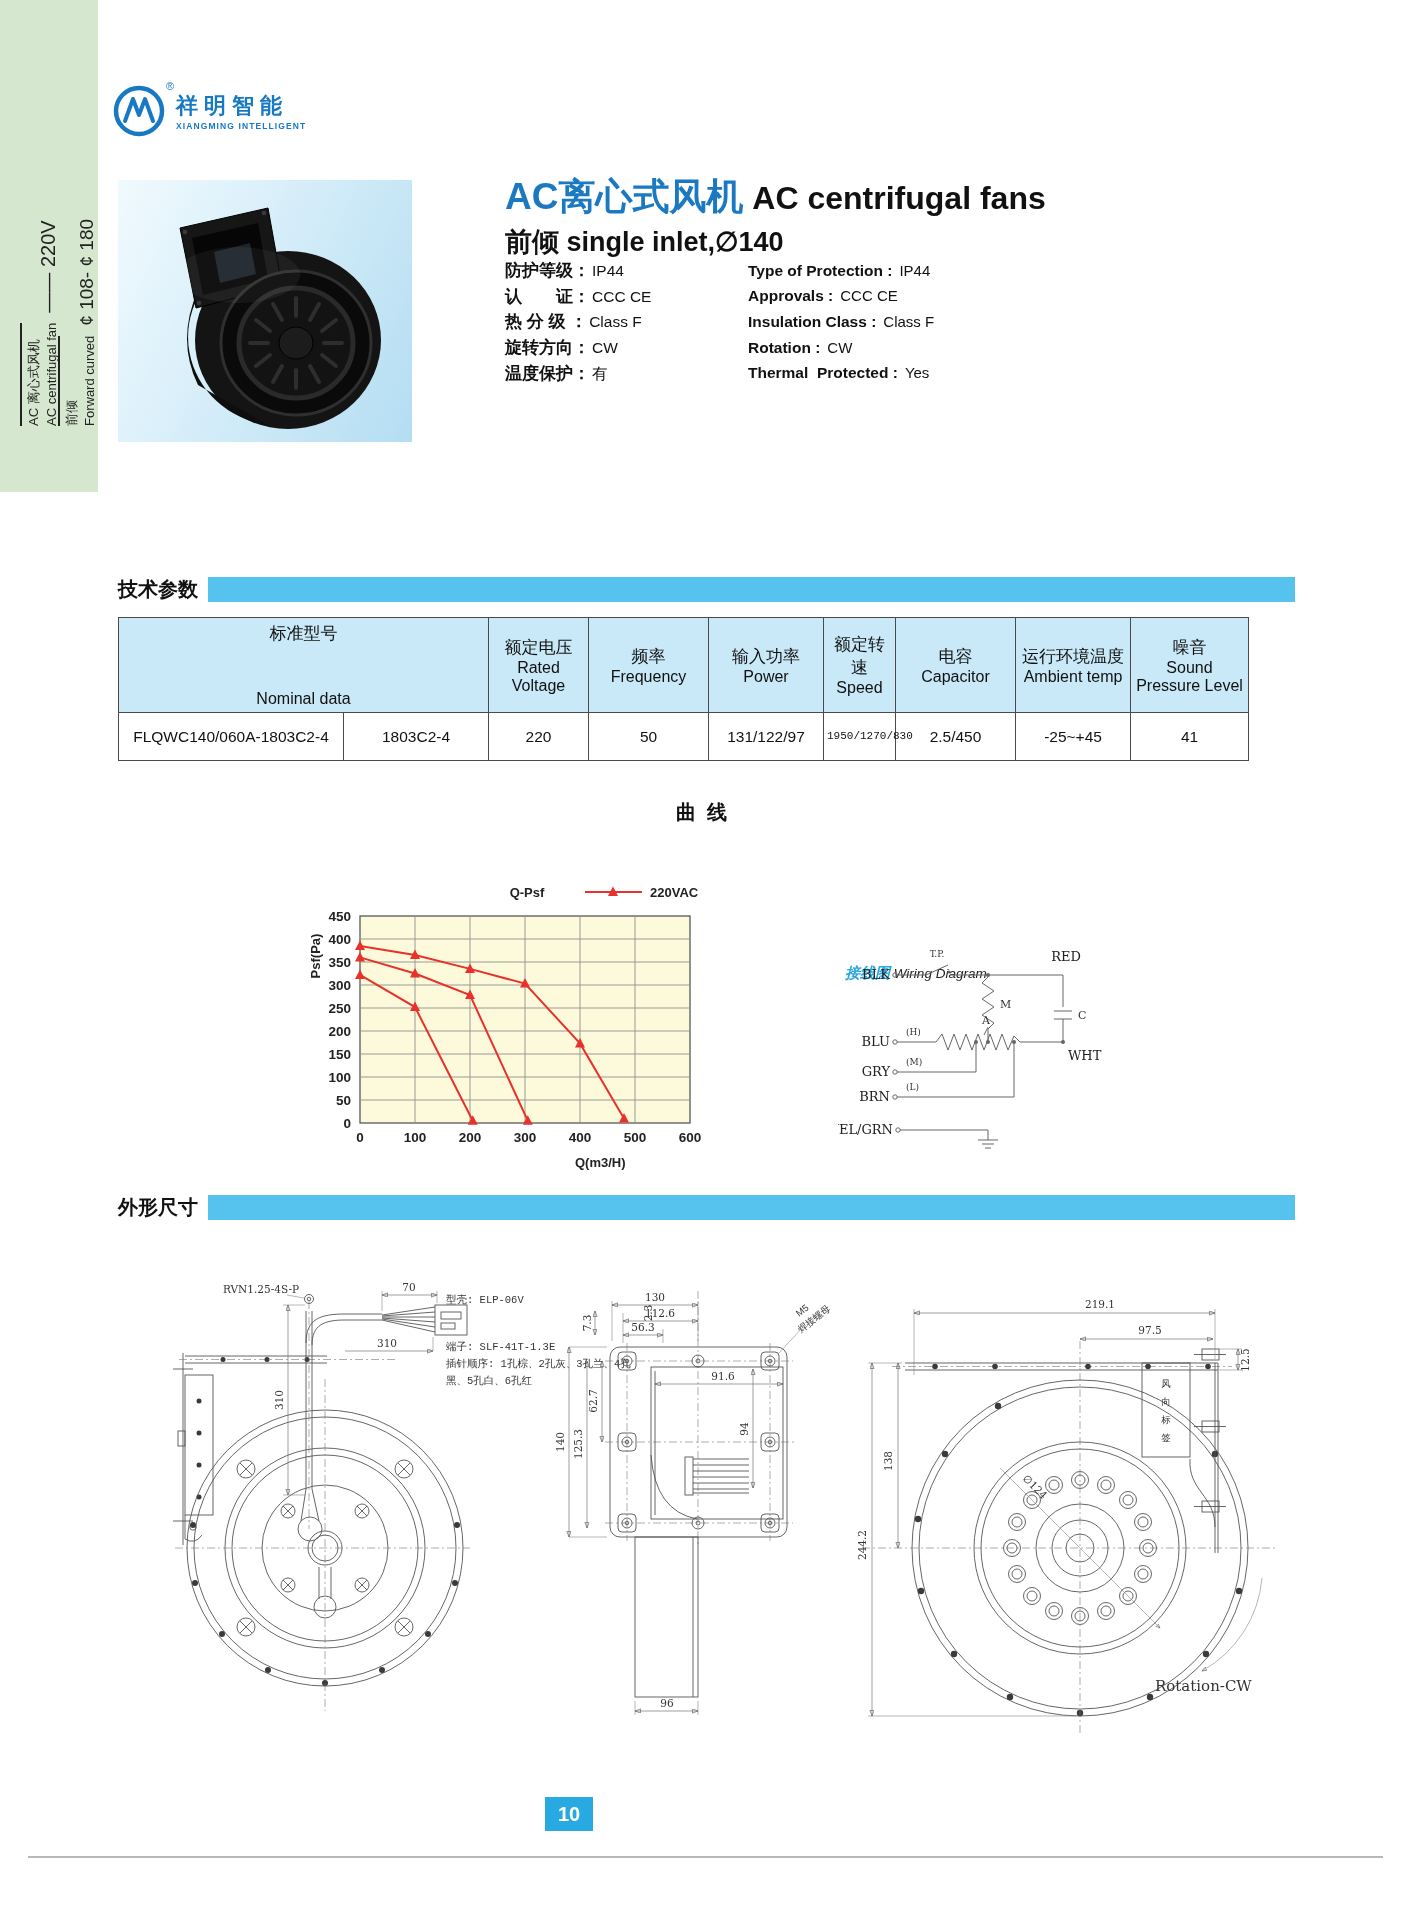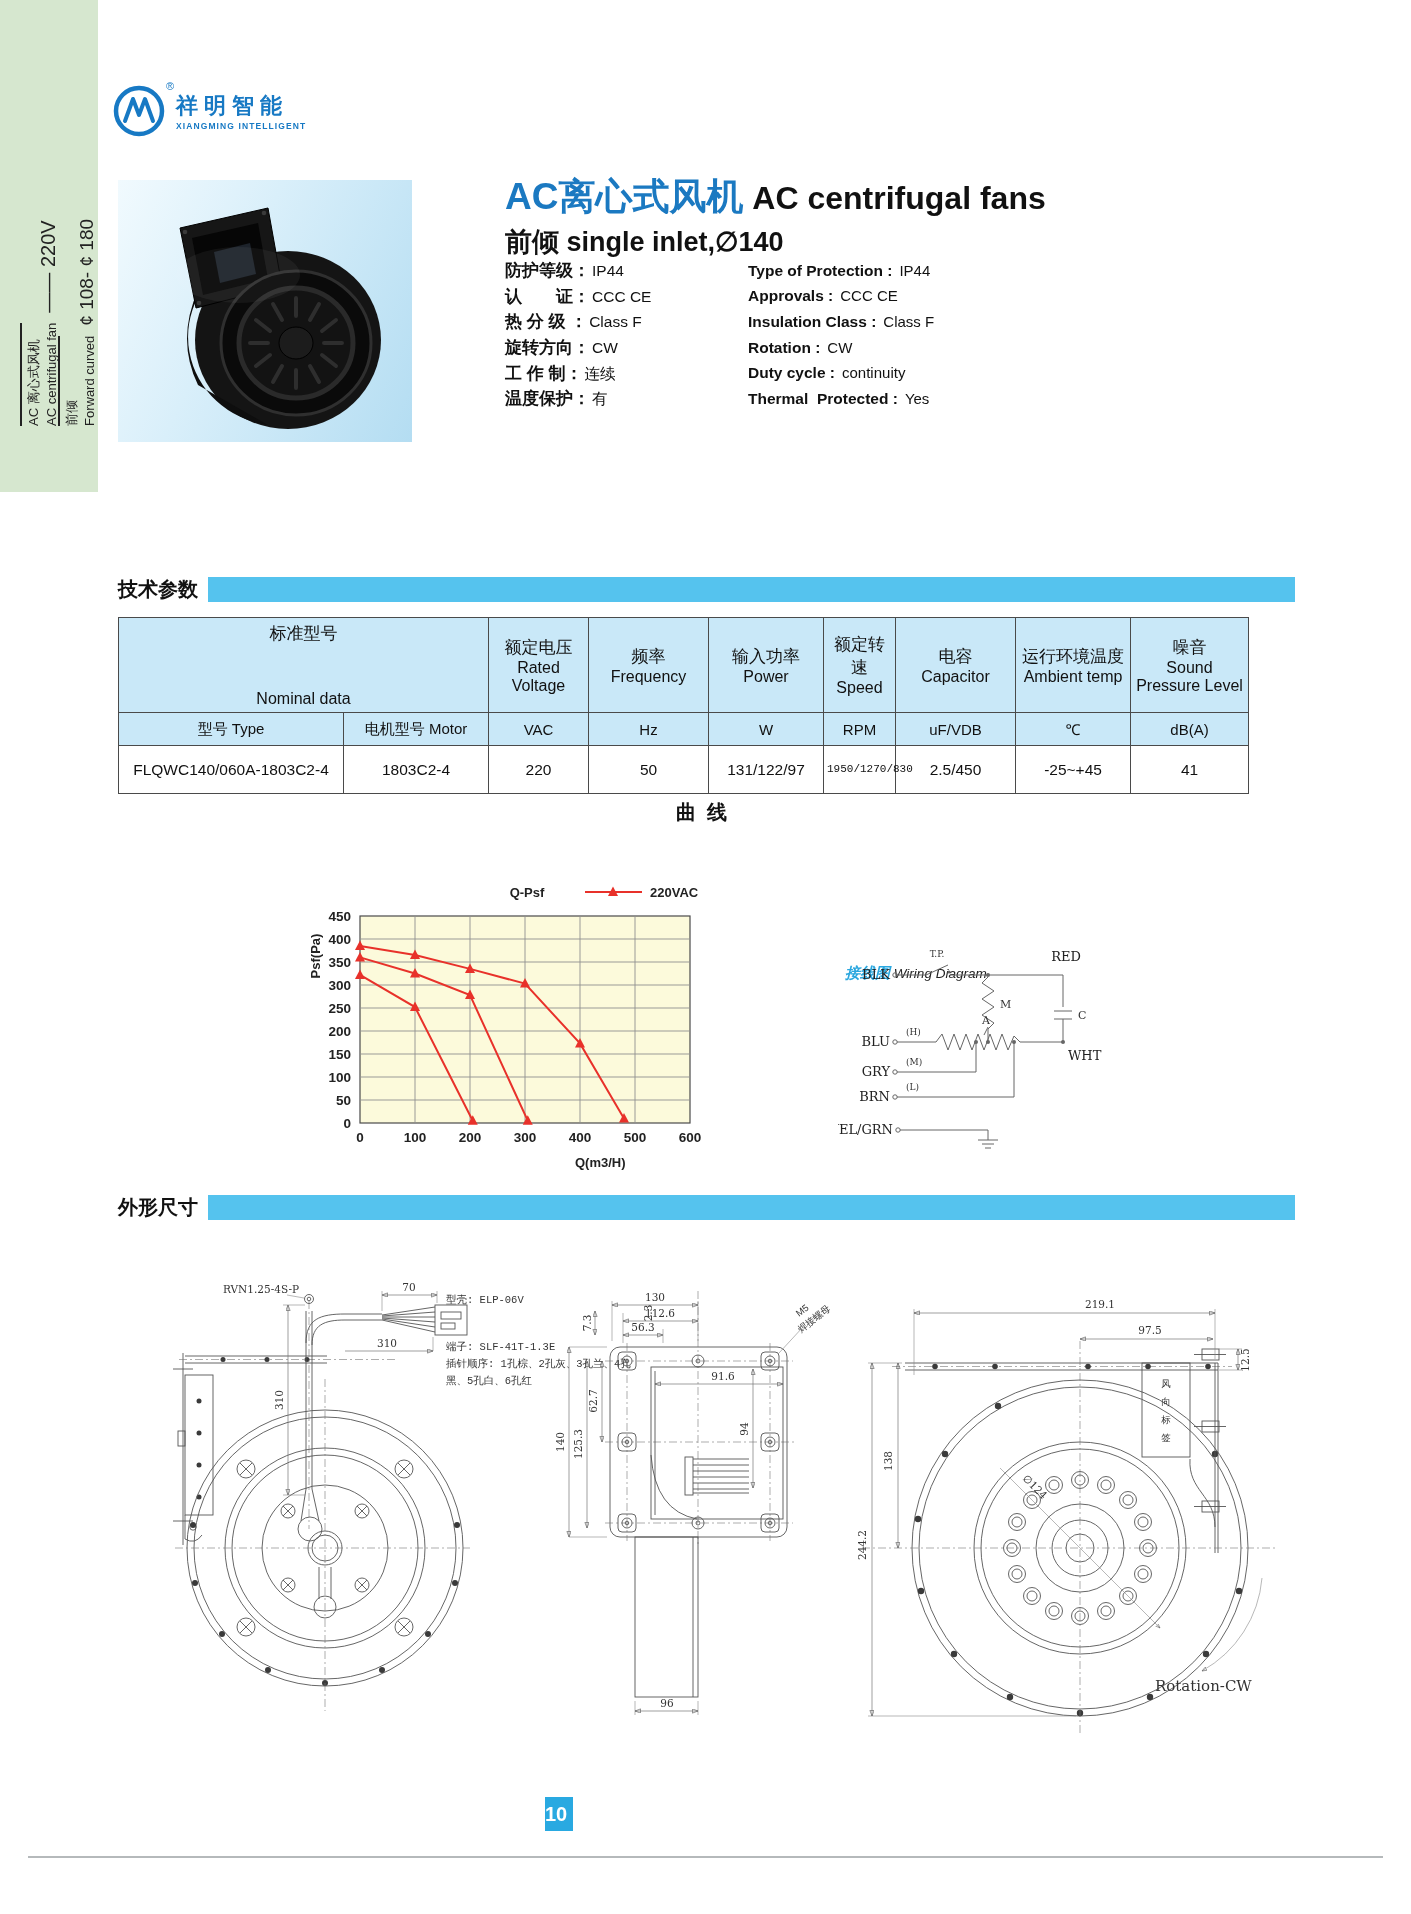--- a/index.html
+++ b/index.html
@@ -66,22 +66,22 @@
   .cad .dim{stroke:#777;stroke-width:0.7;}
   .cad .thin{stroke:#888;stroke-width:0.6;}
   .cad .dash{stroke:#777;stroke-width:0.6;stroke-dasharray:8 3 2 3;}
   .cad .dot{fill:#3a3a3a;stroke:none;}
   .cad text{font-family:"DejaVu Serif",serif;font-size:10.5px;fill:#333;stroke:none;}
   .cad .cjk{font-family:"Liberation Sans",sans-serif;font-size:9.5px;}
   .cad-notes{position:absolute;left:446px;top:1292px;width:190px;
              font-family:Liberation Mono, monospace;font-size:10.5px;color:#333;line-height:17px;}
   .note-gap{margin-top:30px;}
   
-  .page-num{position:absolute;left:545px;top:1797px;width:28px;height:34px;background:#29a9e1;
-            display:flex;align-items:center;}
+  .page-num{position:absolute;left:545px;top:1797px;width:48px;height:34px;background:#29a9e1;
+            display:flex;align-items:center;justify-content:center;}
   .page-num span{color:#fff;font-size:20px;font-weight:bold;}
   .bottom-rule{position:absolute;left:28px;top:1856px;width:1355px;height:2px;background:#b5b9bb;}
 </style>
 </head>
 <body>
 
 <div class="page">
 
   <div class="sidebar">
     <div class="sb-group" style="left:20px;top:426px;">
@@ -183,30 +183,20 @@
         </div>
     </div>
     <div class="spec-row">
       <div class="spec-cn">
           <span class="cn-label">旋转方向：</span>
           <span class="cn-value">CW</span>
         </div>
       <div class="spec-en">
           <span class="en-label">Rotation :</span>
           <span class="en-value">CW</span>
-        </div>
-    </div>
-    <div class="spec-row">
-      <div class="spec-cn">
-          <span class="cn-label">工 作 制：</span>
-          <span class="cn-value">连续</span>
-        </div>
-      <div class="spec-en">
-          <span class="en-label">Duty cycle :</span>
-          <span class="en-value">continuity</span>
         </div>
     </div>
     <div class="spec-row">
       <div class="spec-cn">
           <span class="cn-label">温度保护：</span>
           <span class="cn-value">有</span>
         </div>
       <div class="spec-en">
           <span class="en-label">Thermal  Protected :</span>
           <span class="en-value">Yes</span>
@@ -260,31 +250,20 @@
             <div class="hen">Capacitor</div>
           </td>
       <td class="hd">
             <div class="hcn">运行环境温度</div>
             <div class="hen">Ambient temp</div>
           </td>
       <td class="hd">
             <div class="hcn">噪音</div>
             <div class="hen">Sound Pressure Level</div>
           </td>
-    </tr>
-    <tr style="height:33px;">
-      <td class="hd ucell">型号 Type</td>
-      <td class="hd ucell">电机型号 Motor</td>
-      <td class="hd ucell">VAC</td>
-      <td class="hd ucell">Hz</td>
-      <td class="hd ucell">W</td>
-      <td class="hd ucell">RPM</td>
-      <td class="hd ucell">uF/VDB</td>
-      <td class="hd ucell">℃</td>
-      <td class="hd ucell">dB(A)</td>
     </tr>
     <tr style="height:48px;">
       <td class="dcell">FLQWC140/060A-1803C2-4</td>
       <td class="dcell">1803C2-4</td>
       <td class="dcell">220</td>
       <td class="dcell">50</td>
       <td class="dcell">131/122/97</td>
       <td class="dcell rpm-small">1950/1270/830</td>
       <td class="dcell">2.5/450</td>
       <td class="dcell">-25~+45</td>

